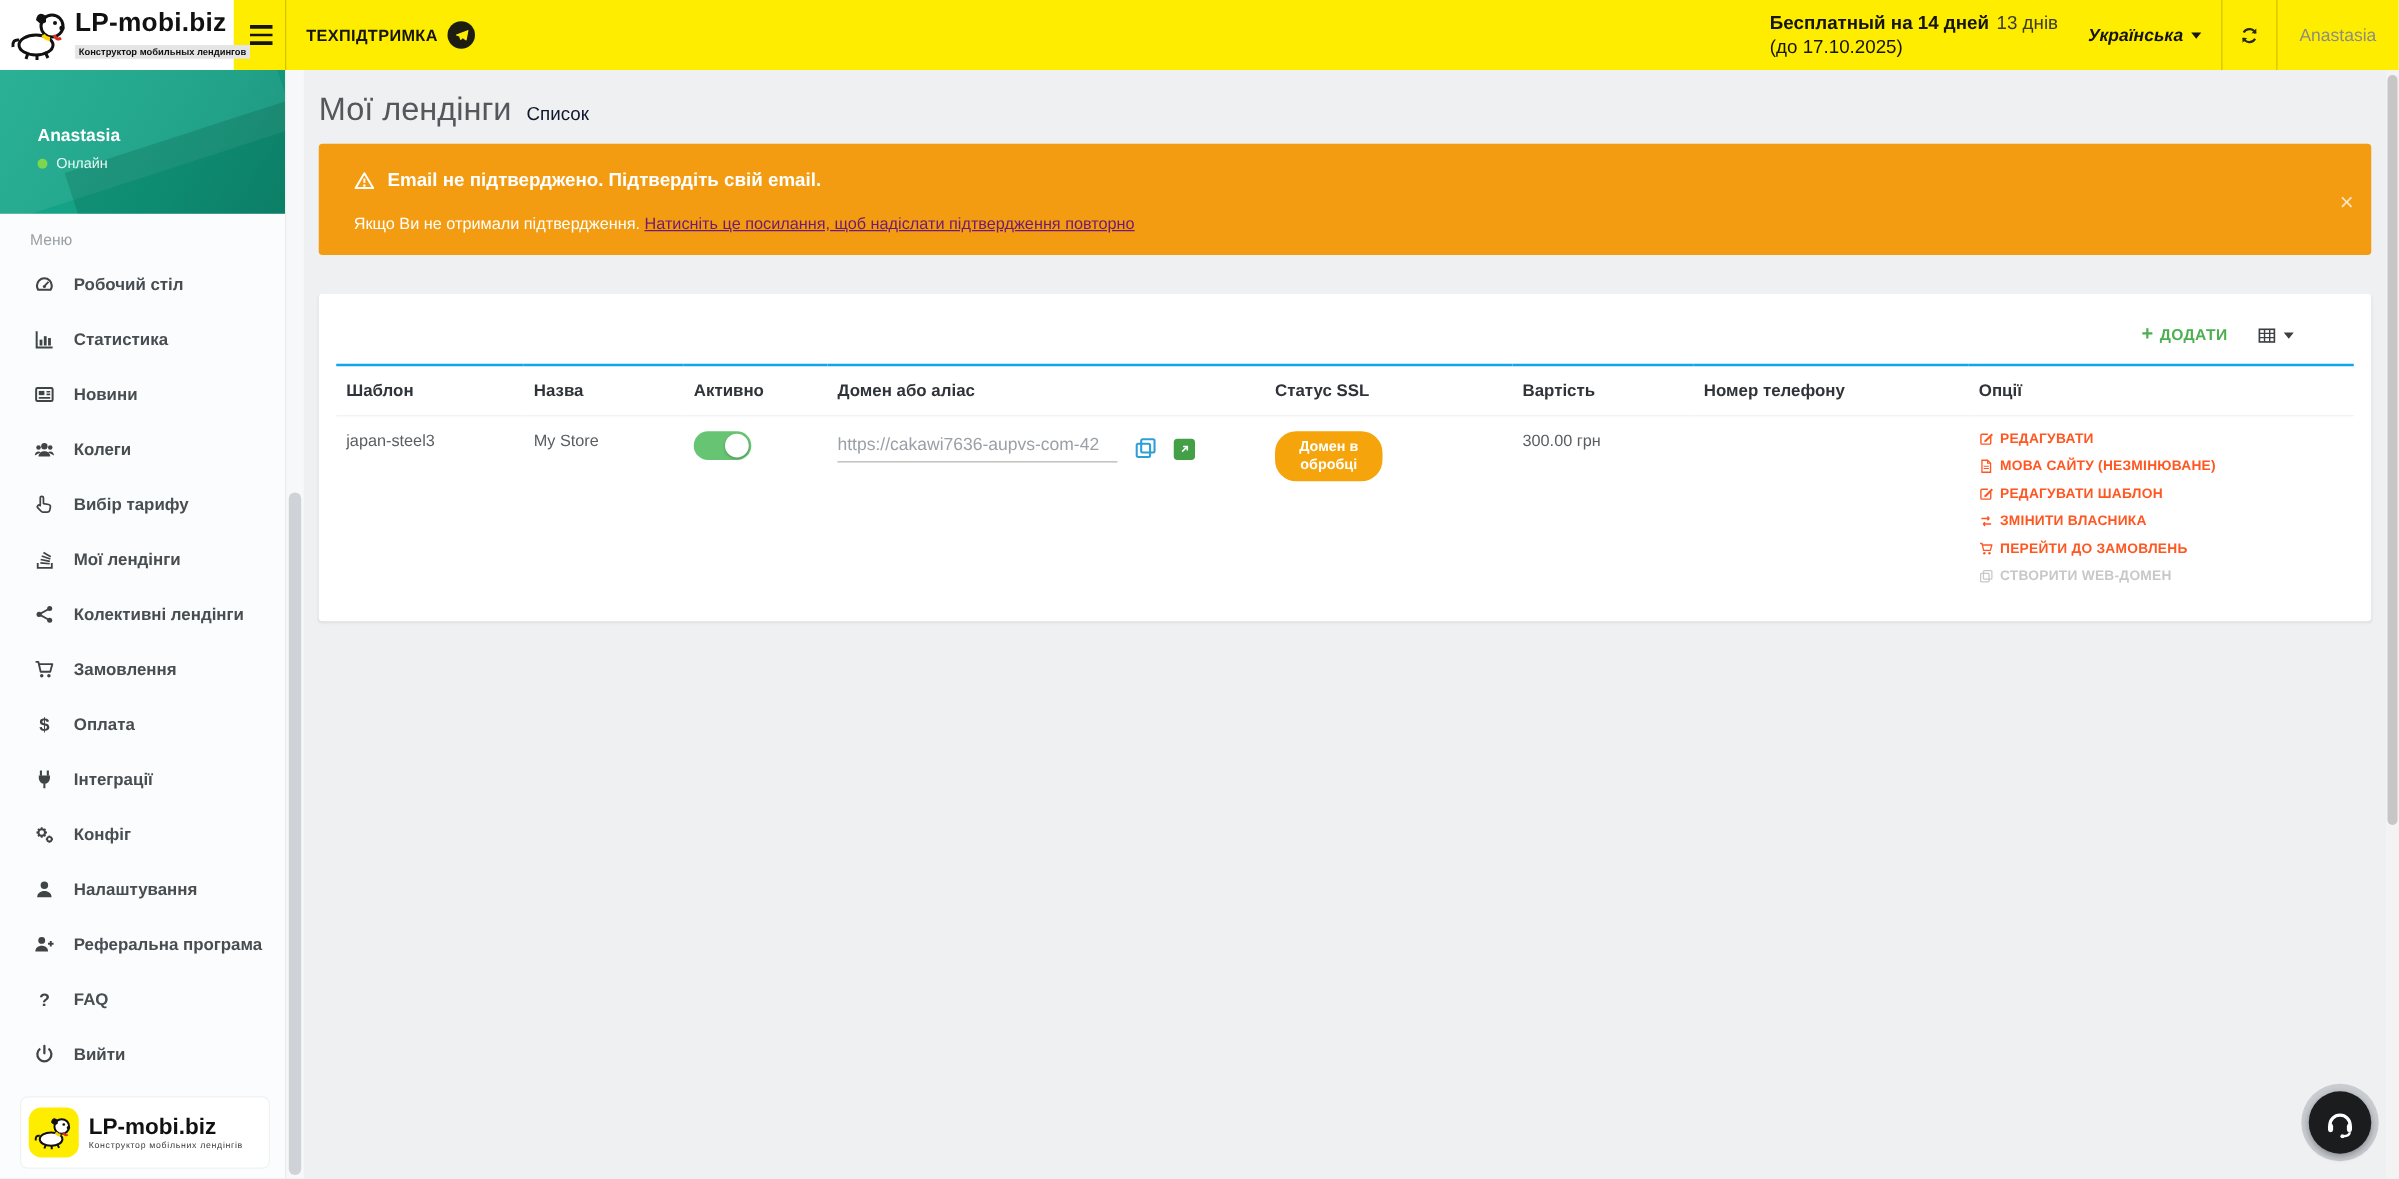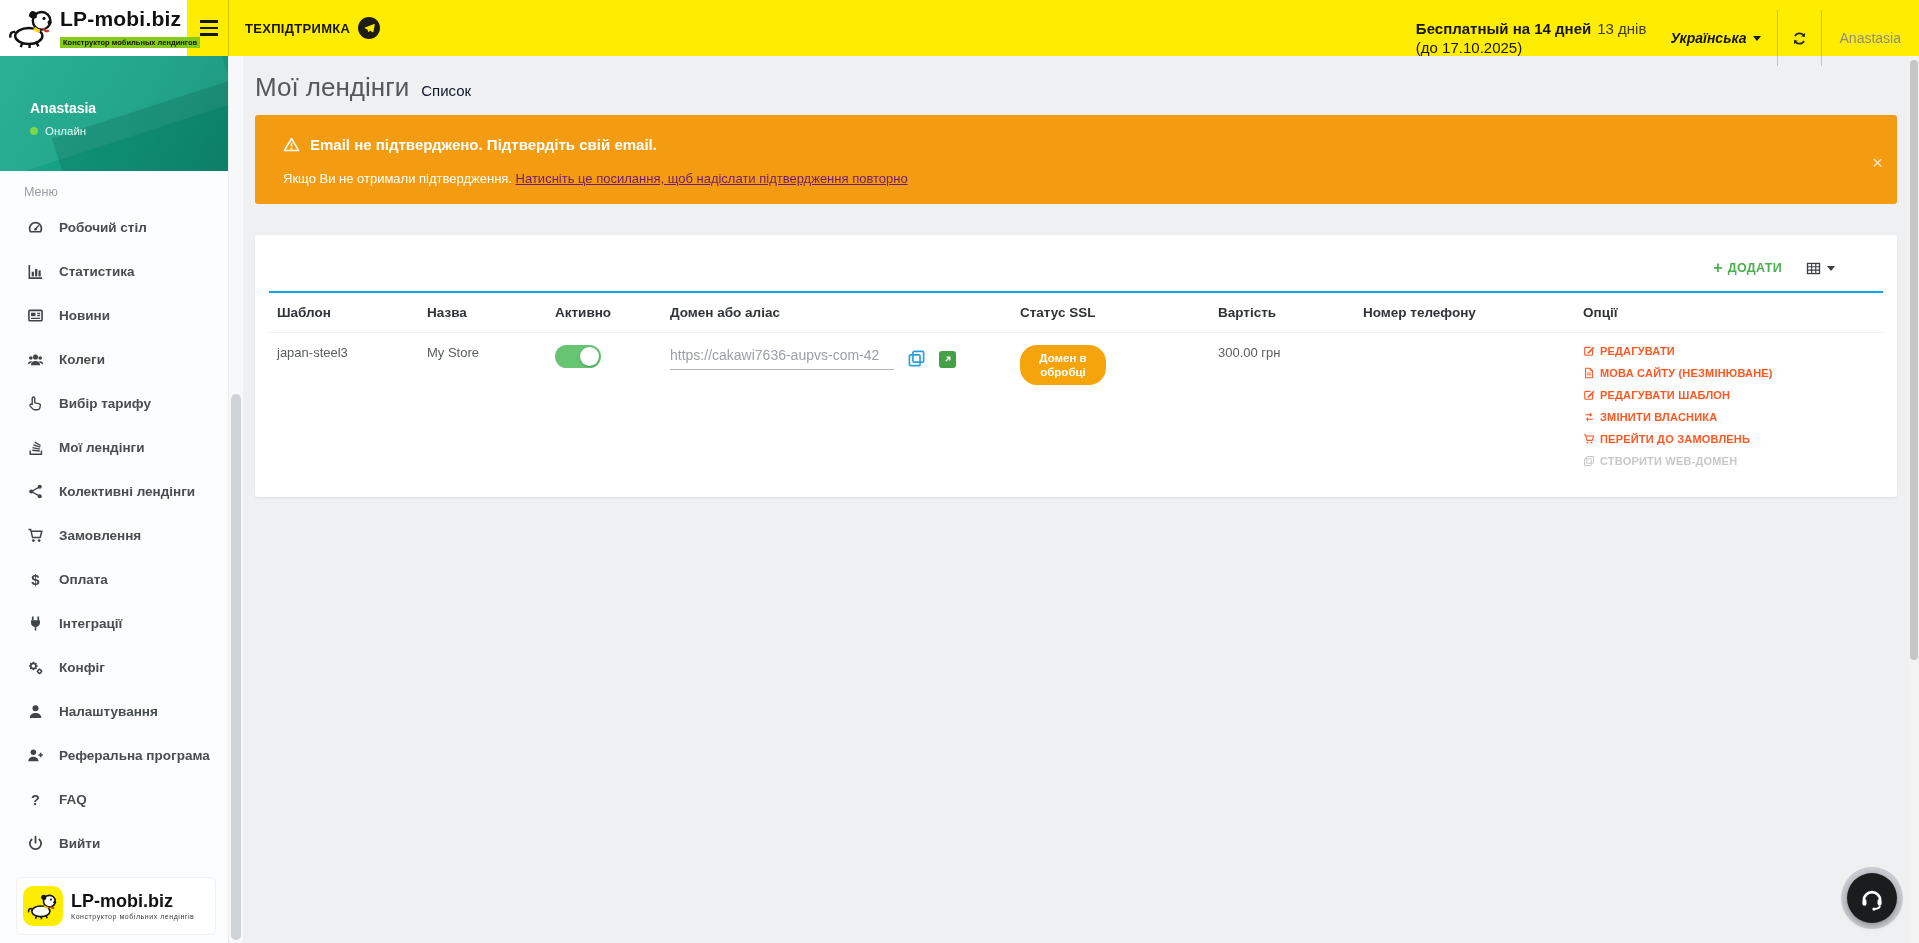--- a/index.html
+++ b/index.html
@@ -6,29 +6,29 @@
   html,body { width:1919px; height:943px; overflow:hidden; }
   body { font-family:"Liberation Sans", sans-serif; background:#eef0f1; }
   .app { position:relative; width:1919px; height:943px; overflow:hidden; background:#eef0f1; }
 
   
   .topbar { position:absolute; left:0; top:0; width:1919px; height:56px; background:#ffed00; z-index:30; }
   .logo-box { position:absolute; left:0; top:0; width:187px; height:56px; background:#fff; display:flex; align-items:center; padding-left:8px; }
   .logo-dog { width:48px; height:42px; flex:0 0 auto; }
   .logo-texts { margin-left:4px; }
   .logo-title { font-size:21px; font-weight:bold; color:#111; letter-spacing:.2px; }
-  .logo-sub { display:inline-block; background:#84cc16; color:#111; font-size:7.5px; font-weight:bold; padding:1px 3px; margin-top:1px; white-space:nowrap; }
+  .logo-sub { display:inline-block; background:#e5e5e5; color:#111; font-size:7.5px; font-weight:bold; padding:1px 3px; margin-top:1px; white-space:nowrap; }
   .hamburger { position:absolute; left:196px; top:15px; width:26px; height:26px; display:flex; flex-direction:column; justify-content:center; gap:4px; cursor:pointer; }
   .hamburger i { display:block; width:18px; height:2.6px; background:#15150a; margin:0 auto; }
   .tb-divider { position:absolute; top:0; height:56px; width:1px; background:rgba(0,0,0,.18); }
   .support { position:absolute; left:245px; top:0; height:56px; display:flex; align-items:center; gap:8px; }
   .support-label { font-size:13px; font-weight:bold; color:#15150a; letter-spacing:.3px; }
   .tg-circle { width:22px; height:22px; border-radius:50%; background:#1d1d11; display:flex; align-items:center; justify-content:center; }
   .tg-circle svg { width:13px; height:13px; }
-  .tb-right { position:absolute; right:0; top:0; height:56px; display:flex; align-items:stretch;margin-top:10px; }
+  .tb-right { position:absolute; right:0; top:0; height:56px; display:flex; align-items:stretch; }
   .plan-block { padding:9px 14px 0 0; font-size:15px; color:#15150a; line-height:19px; text-align:left; }
   .plan-line1 b { font-weight:bold; }
   .plan-days { color:#3c3c28; margin-left:6px; font-weight:normal; }
   .lang { display:flex; align-items:center; gap:6px; padding:0 16px 0 10px; font-size:14px; font-weight:bold; color:#15150a; cursor:pointer;font-style:italic; }
   .caret-down { width:0; height:0; border-left:4px solid transparent; border-right:4px solid transparent; border-top:5px solid #15150a; }
   .tb-btn { display:flex; align-items:center; justify-content:center; width:44px; border-left:1px solid rgba(0,0,0,.18); cursor:pointer; }
   .tb-btn svg { width:17px; height:17px; color:#2a2a18; }
   .tb-user { display:flex; align-items:center; padding:0 18px; border-left:1px solid rgba(0,0,0,.18); font-size:14px; color:#8d8d80; cursor:pointer; }
 
   

